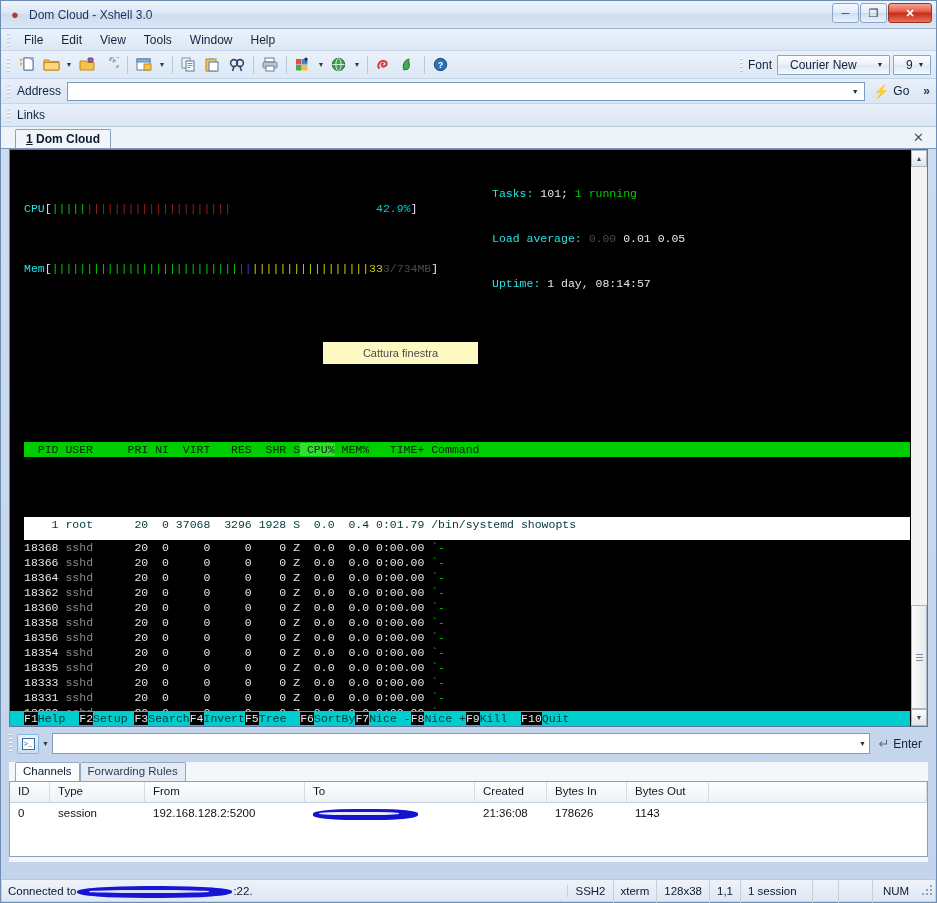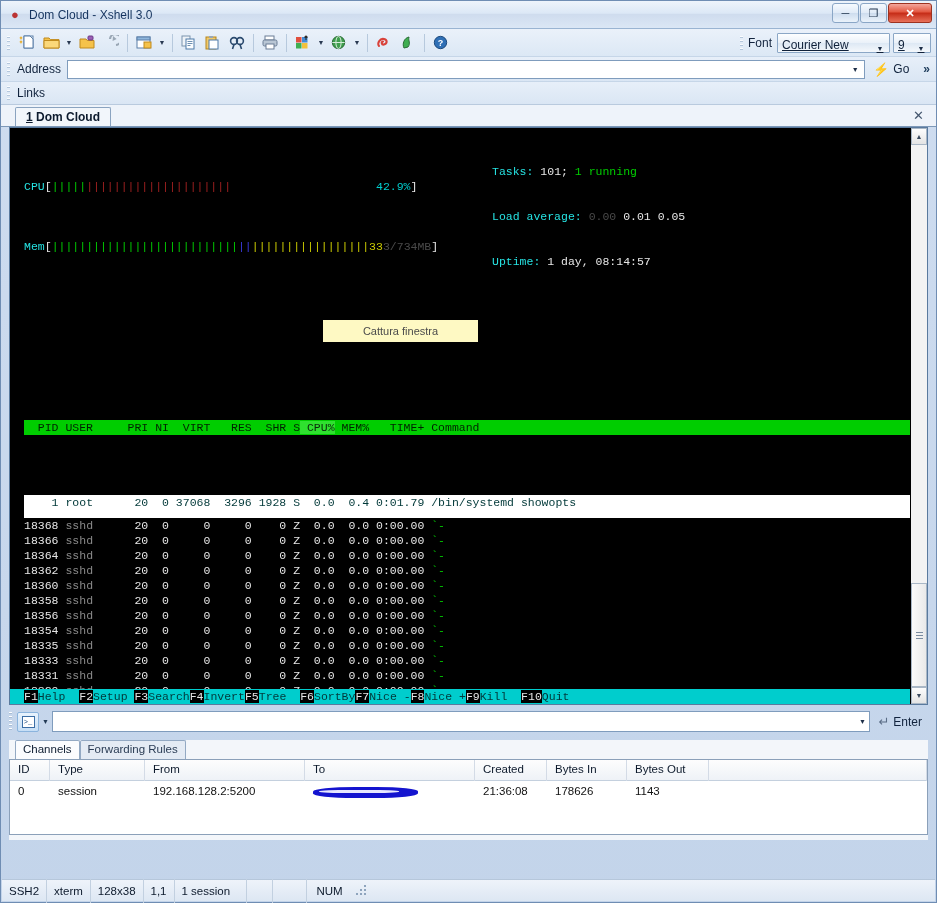--- a/index.html
+++ b/index.html
@@ -82,22 +82,22 @@
     border-radius: 3px; font-size: 14px; line-height: 1;
   }
   .tdrop { width: 12px; height: 24px; display:flex; align-items:center; justify-content:center;
     font-size: 7px; color: #2a3a52; }
   .tsep { width: 1px; height: 18px; background: #b7c9dd; margin: 0 4px; }
   .tbfill { flex: 1; }
   .font-label { font-size: 12px; color: #13243e; margin-right: 5px; }
   .combo {
     height: 20px; border: 1px solid #8ba7c6;
     background: linear-gradient(180deg,#fdfeff 0%,#eaf1f9 49%,#dde8f4 50%,#f4f8fc 100%);
-    display:flex;align-items:flex-end; font-size:12px; color:#10213a;
-    padding: 0 2px 0 4px; border-radius:1px;text-decoration:underline;
+    display:flex;align-items:center; font-size:12px; color:#10213a;
+    padding: 0 2px 0 12px; border-radius:1px;
   }
   .combo .cv { flex:1; white-space:nowrap; overflow:hidden; }
   .combo .carr { width:14px; text-align:center; font-size:7px; color:#1d2e47; }
 
   
   .addrbar {
     height: 25px; display:flex; align-items:center;
     background: linear-gradient(180deg,#e7eff9 0%, #dae6f4 100%);
     border-bottom: 1px solid #c6d6e8; padding-left:4px;
   }
@@ -326,20 +326,29 @@
         <span>&nbsp;</span>
         <span>&nbsp;</span>
     </div>
     <div class="win-buttons">
       <div class="win-btn">─</div>
       <div class="win-btn">❐</div>
       <div class="win-btn close">✕</div>
     </div>
   </div>
 
+  <div class="menubar">
+    <div class="grip"></div>
+    <div class="menu-item">File</div>
+    <div class="menu-item">Edit</div>
+    <div class="menu-item">View</div>
+    <div class="menu-item">Tools</div>
+    <div class="menu-item">Window</div>
+    <div class="menu-item">Help</div>
+  </div>
 
   <div class="toolbar">
     <div class="grip"></div>
 
     <div class="tbtn">
       <svg width="17" height="17" viewBox="0 0 17 17">
         <rect x="5" y="2" width="9" height="12" fill="#fff" stroke="#5b7fa8"></rect>
         <path d="M5 2 L5 14 L14 14 L14 5 L11 2 Z" fill="#fff" stroke="#5b7fa8"></path>
         <path d="M1 3 l2 2 M3 3 l-2 2 M1 7 l2 2 M3 7 l-2 2" stroke="#e8b33a" stroke-width="1.4"></path>
       </svg>
@@ -560,20 +569,25 @@
         <div class="col-to"><span class="redacted"></span></div>
         <div class="col-created">21:36:08</div>
         <div class="col-bin">178626</div>
         <div class="col-bout">1143</div>
         <div class="col-rest"></div>
       </div>
     </div>
   </div>
 
   <div class="statusbar">
+    <div class="sb-main">
+      <span>Connected to</span>
+        <span class="sb-redact"></span>
+        <span>:22.</span>
+    </div>
     <div class="sb-cell">SSH2</div>
     <div class="sb-cell">xterm</div>
     <div class="sb-cell">128x38</div>
     <div class="sb-cell">1,1</div>
     <div class="sb-cell" style="width:72px">1 session</div>
     <div class="sb-cell" style="width:26px"></div>
     <div class="sb-cell" style="width:34px"></div>
     <div class="sb-cell" style="width:46px;border-right:none;justify-content:center">NUM</div>
     <div class="sb-grip"></div>
   </div>

